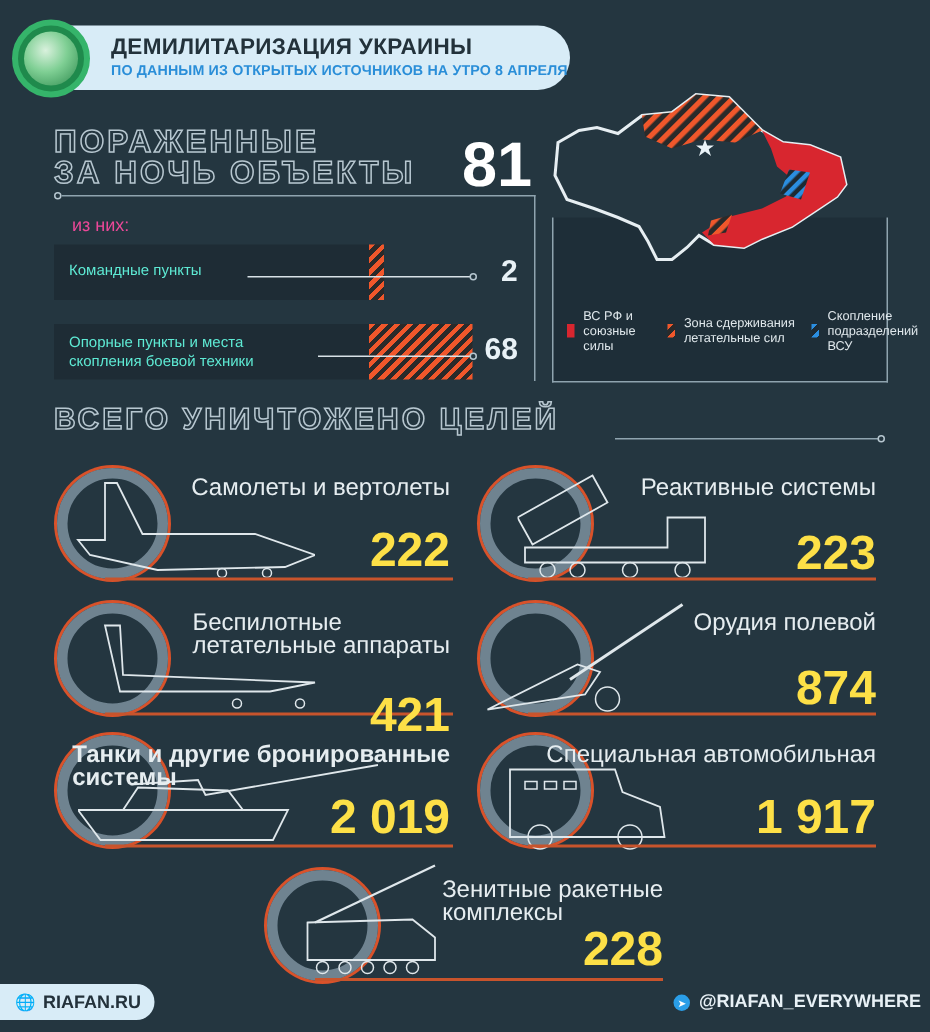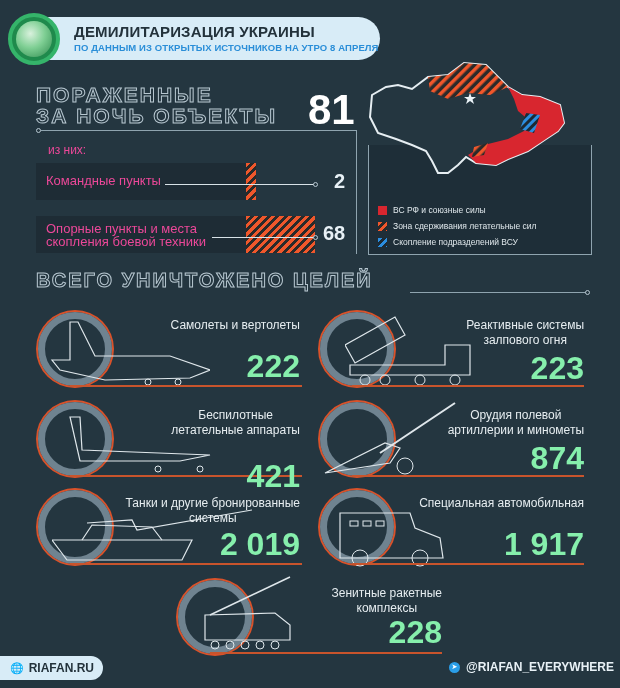--- a/index.html
+++ b/index.html
@@ -11,35 +11,35 @@
   .logo-globe { width: 36px; height: 36px; border-radius: 50%; background: radial-gradient(circle at 40% 35%, #d9f1dd 0%, #7fcf94 45%, #2d8a4d 100%); }
   .title { left: 74px; top: 23px; font-size: 15px; font-weight: bold; color: #23323b; letter-spacing: 0.2px; }
   .subtitle { left: 74px; top: 42px; font-size: 9.5px; font-weight: bold; color: #2a8ed8; letter-spacing: 0.1px; }
   
   .outline-h { font-weight: bold; color: transparent; -webkit-text-stroke: 1px #b7c7d0; letter-spacing: 2px; font-size: 21px; line-height: 21px; text-transform: uppercase; }
   .big-81 { left: 308px; top: 86px; font-size: 42px; font-weight: 900; color: #fff; }
   .frame-line { background: #8fa4af; }
   .dot { width: 5px; height: 5px; border: 1px solid #b7c7d0; border-radius: 50%; background: #243640; }
   .iz-nih { left: 48px; top: 143px; font-size: 12px; color: #ec4899; }
   .row-bg { background: #1e2c35; }
-  .row-label { font-size: 13px; color: #ec4899; line-height: 13px; }
+  .row-label { font-size: 10px; color: #5eead4; line-height: 13px; }
   .hatch-orange { background: repeating-linear-gradient(135deg, #f0572b 0 3px, #2a2a2a 3px 6px); }
   .hatch-blue { background: repeating-linear-gradient(135deg, #2b8ee0 0 3px, #1d2a33 3px 6px); }
   .row-num { font-size: 20px; font-weight: 900; color: #e8f1f6; }
   
   .map-frame { left: 368px; top: 145px; width: 224px; height: 110px; border: 1px solid #8fa4af; border-top: none; background: #1e2e38; }
   .legend-item { display:flex; align-items:center; gap: 6px; font-size: 8.5px; color: #dfe7eb; }
   .legend-swatch { width: 9px; height: 9px; }
   .cat-ring { position: absolute; border-radius: 50%; border: 7px solid #6f8390; box-shadow: 0 0 0 2px #d9522a; }
   .cat-line { position: absolute; height: 2px; background: #c8542c; }
-  .cat-label { position: absolute; font-size: 12px; color: #e6edf0; text-align: center; line-height: 15px; }
-  .cat-num { position: absolute; font-size: 32px; font-weight: 900; color: #86efac; text-align: right; line-height: 32px; }
+  .cat-label { position: absolute; font-size: 16px; color: #e6edf0; text-align: left; line-height: 15px; }
+  .cat-num { position: absolute; font-size: 32px; font-weight: 900; color: #fde047; text-align: right; line-height: 32px; }
   .footer-pill { left: 0; top: 656px; width: 103px; height: 24px; background: #d8ecf7; border-radius: 0 12px 12px 0; display:flex; align-items:center; gap: 5px; padding-left: 10px; }
   .footer-site { font-size: 12px; font-weight: bold; color: #23323b; }
-  .footer-tg { right: 6px; top: 660px; display:flex; align-items:center; gap:6px; }
+  .footer-tg { right: 6px; top: 660px; display:flex; align-items:flex-end; gap:6px; }
   .tg-icon { width: 11px; height: 11px; border-radius: 50%; background: #2a9ee8; display:flex; align-items:center; justify-content:center; font-size: 7px; color:#fff; }
   .tg-handle { font-size: 12px; font-weight: bold; color: #e8f1f6; }
 </style>
 </head>
 <body>
 
 <div class="abs header-pill"></div>
 <div class="abs logo">
     <div class="logo-globe"></div>
   </div>
@@ -81,21 +81,21 @@
         <rect width="3" height="6" fill="#2b8ee0"></rect>
     </pattern>
   </defs>
   <path d="M4,40 L18,32 L30,30 L44,34 L60,22 L80,20 L96,8 L118,10 L132,24 L140,32 L154,40 L172,42 L192,50 L196,68 L190,76 L178,84 L160,96 L140,104 L128,110 L108,108 L98,102 L90,110 L80,118 L70,118 L64,106 L58,96 L44,90 L28,84 L10,78 L2,62 Z" fill="#243640" stroke="#e6eef2" stroke-width="2"></path>
   <path d="M60,22 L80,20 L96,8 L118,10 L132,24 L140,32 L122,40 L100,38 L80,44 L62,36 Z" fill="url(#ho)"></path>
   <path d="M140,32 L154,40 L172,42 L192,50 L196,68 L190,76 L178,84 L160,96 L140,104 L128,110 L108,108 L100,100 L116,90 L140,84 L156,76 L162,66 L150,56 L146,44 Z" fill="#d8262f"></path>
   <path d="M158,58 L172,60 L166,78 L152,74 Z" fill="url(#hb)"></path>
   <path d="M106,92 L120,88 L116,100 L104,102 Z" fill="url(#ho)"></path>
   <polygon points="102,38 103.5,42 108,42 104.5,44.5 106,49 102,46 98,49 99.5,44.5 96,42 100.5,42" fill="#eaf3f8"></polygon>
 </svg>
-<div class="abs" style="left:378px;top:205px;display:flex;flex-direction:column;gap:6px;justify-content:center;">
+<div class="abs" style="left:378px;top:205px;display:flex;flex-direction:row;gap:6px;justify-content:center;">
   <div class="legend-item">
     <span class="legend-swatch" style="background:#d8262f;"></span>
     <span>ВС РФ и союзные силы</span>
   </div>
   <div class="legend-item">
     <span class="legend-swatch hatch-orange"></span>
     <span>Зона сдерживания летательные сил</span>
   </div>
   <div class="legend-item">
     <span class="legend-swatch hatch-blue"></span>
@@ -122,21 +122,20 @@
   <path d="M0,30 L50,2 L60,20 L10,48 Z" fill="none" stroke="#dfe7eb" stroke-width="1.2"></path>
   <path d="M5,50 L100,50 L100,30 L125,30 L125,60 L5,60 Z" fill="none" stroke="#dfe7eb" stroke-width="1.2"></path>
   <circle cx="20" cy="65" r="5" fill="none" stroke="#dfe7eb"></circle>
     <circle cx="40" cy="65" r="5" fill="none" stroke="#dfe7eb"></circle>
     <circle cx="75" cy="65" r="5" fill="none" stroke="#dfe7eb"></circle>
     <circle cx="110" cy="65" r="5" fill="none" stroke="#dfe7eb"></circle>
 </svg>
 <div class="cat-line" style="left:352px;top:385px;width:232px;"></div>
 <div class="cat-label" style="right:36px;top:318px;margin-left:32px;">
     <div>Реактивные системы</div>
-    <div>залпового огня</div>
   </div>
 <div class="cat-num" style="right:36px;top:352px;">223</div>
 
 <div class="cat-ring" style="left:38px;top:402px;width:74px;height:74px;"></div>
 <svg class="abs" style="left:60px;top:415px;" width="160" height="60">
   <path d="M10,2 L20,2 L22,35 L150,40 L120,46 L20,46 Z" fill="none" stroke="#dfe7eb" stroke-width="1.2"></path>
   <circle cx="98" cy="54" r="3" fill="none" stroke="#dfe7eb"></circle>
     <circle cx="140" cy="54" r="3" fill="none" stroke="#dfe7eb"></circle>
 </svg>
 <div class="cat-line" style="left:70px;top:475px;width:232px;"></div>
@@ -148,32 +147,31 @@
 
 <div class="cat-ring" style="left:320px;top:402px;width:74px;height:74px;"></div>
 <svg class="abs" style="left:320px;top:398px;" width="140" height="80">
   <path d="M60,55 L135,5" stroke="#dfe7eb" stroke-width="2"></path>
   <path d="M5,75 L70,65 L80,50 L65,45 Z" fill="none" stroke="#dfe7eb" stroke-width="1.2"></path>
   <circle cx="85" cy="68" r="8" fill="none" stroke="#dfe7eb"></circle>
 </svg>
 <div class="cat-line" style="left:352px;top:475px;width:232px;"></div>
 <div class="cat-label" style="right:36px;top:408px;margin-left:36px;">
     <div>Орудия полевой</div>
-    <div>артиллерии и минометы</div>
   </div>
 <div class="cat-num" style="right:36px;top:442px;">874</div>
 
 <div class="cat-ring" style="left:38px;top:490px;width:74px;height:74px;"></div>
 <svg class="abs" style="left:52px;top:505px;" width="200" height="60">
   <path d="M35,18 L80,15 L85,25 L200,5" fill="none" stroke="#dfe7eb" stroke-width="1.2"></path>
   <path d="M0,35 L140,35 L130,55 L15,55 Z" fill="none" stroke="#dfe7eb" stroke-width="1.2"></path>
   <path d="M30,35 L40,20 L100,22 L110,35" fill="none" stroke="#dfe7eb" stroke-width="1.2"></path>
 </svg>
 <div class="cat-line" style="left:70px;top:563px;width:232px;"></div>
-<div class="cat-label" style="right:320px;top:496px;">
+<div class="cat-label" style="right:320px;top:496px;font-weight:bold;">
     <div>Танки и другие бронированные</div>
     <div>системы</div>
   </div>
 <div class="cat-num" style="right:320px;top:528px;">2 019</div>
 
 <div class="cat-ring" style="left:320px;top:490px;width:74px;height:74px;"></div>
 <svg class="abs" style="left:335px;top:503px;" width="115" height="65">
   <path d="M5,10 L75,10 L80,25 L105,35 L108,55 L5,55 Z" fill="none" stroke="#dfe7eb" stroke-width="1.2"></path>
   <rect x="15" y="18" width="8" height="5" fill="none" stroke="#dfe7eb"></rect>
     <rect x="28" y="18" width="8" height="5" fill="none" stroke="#dfe7eb"></rect>

